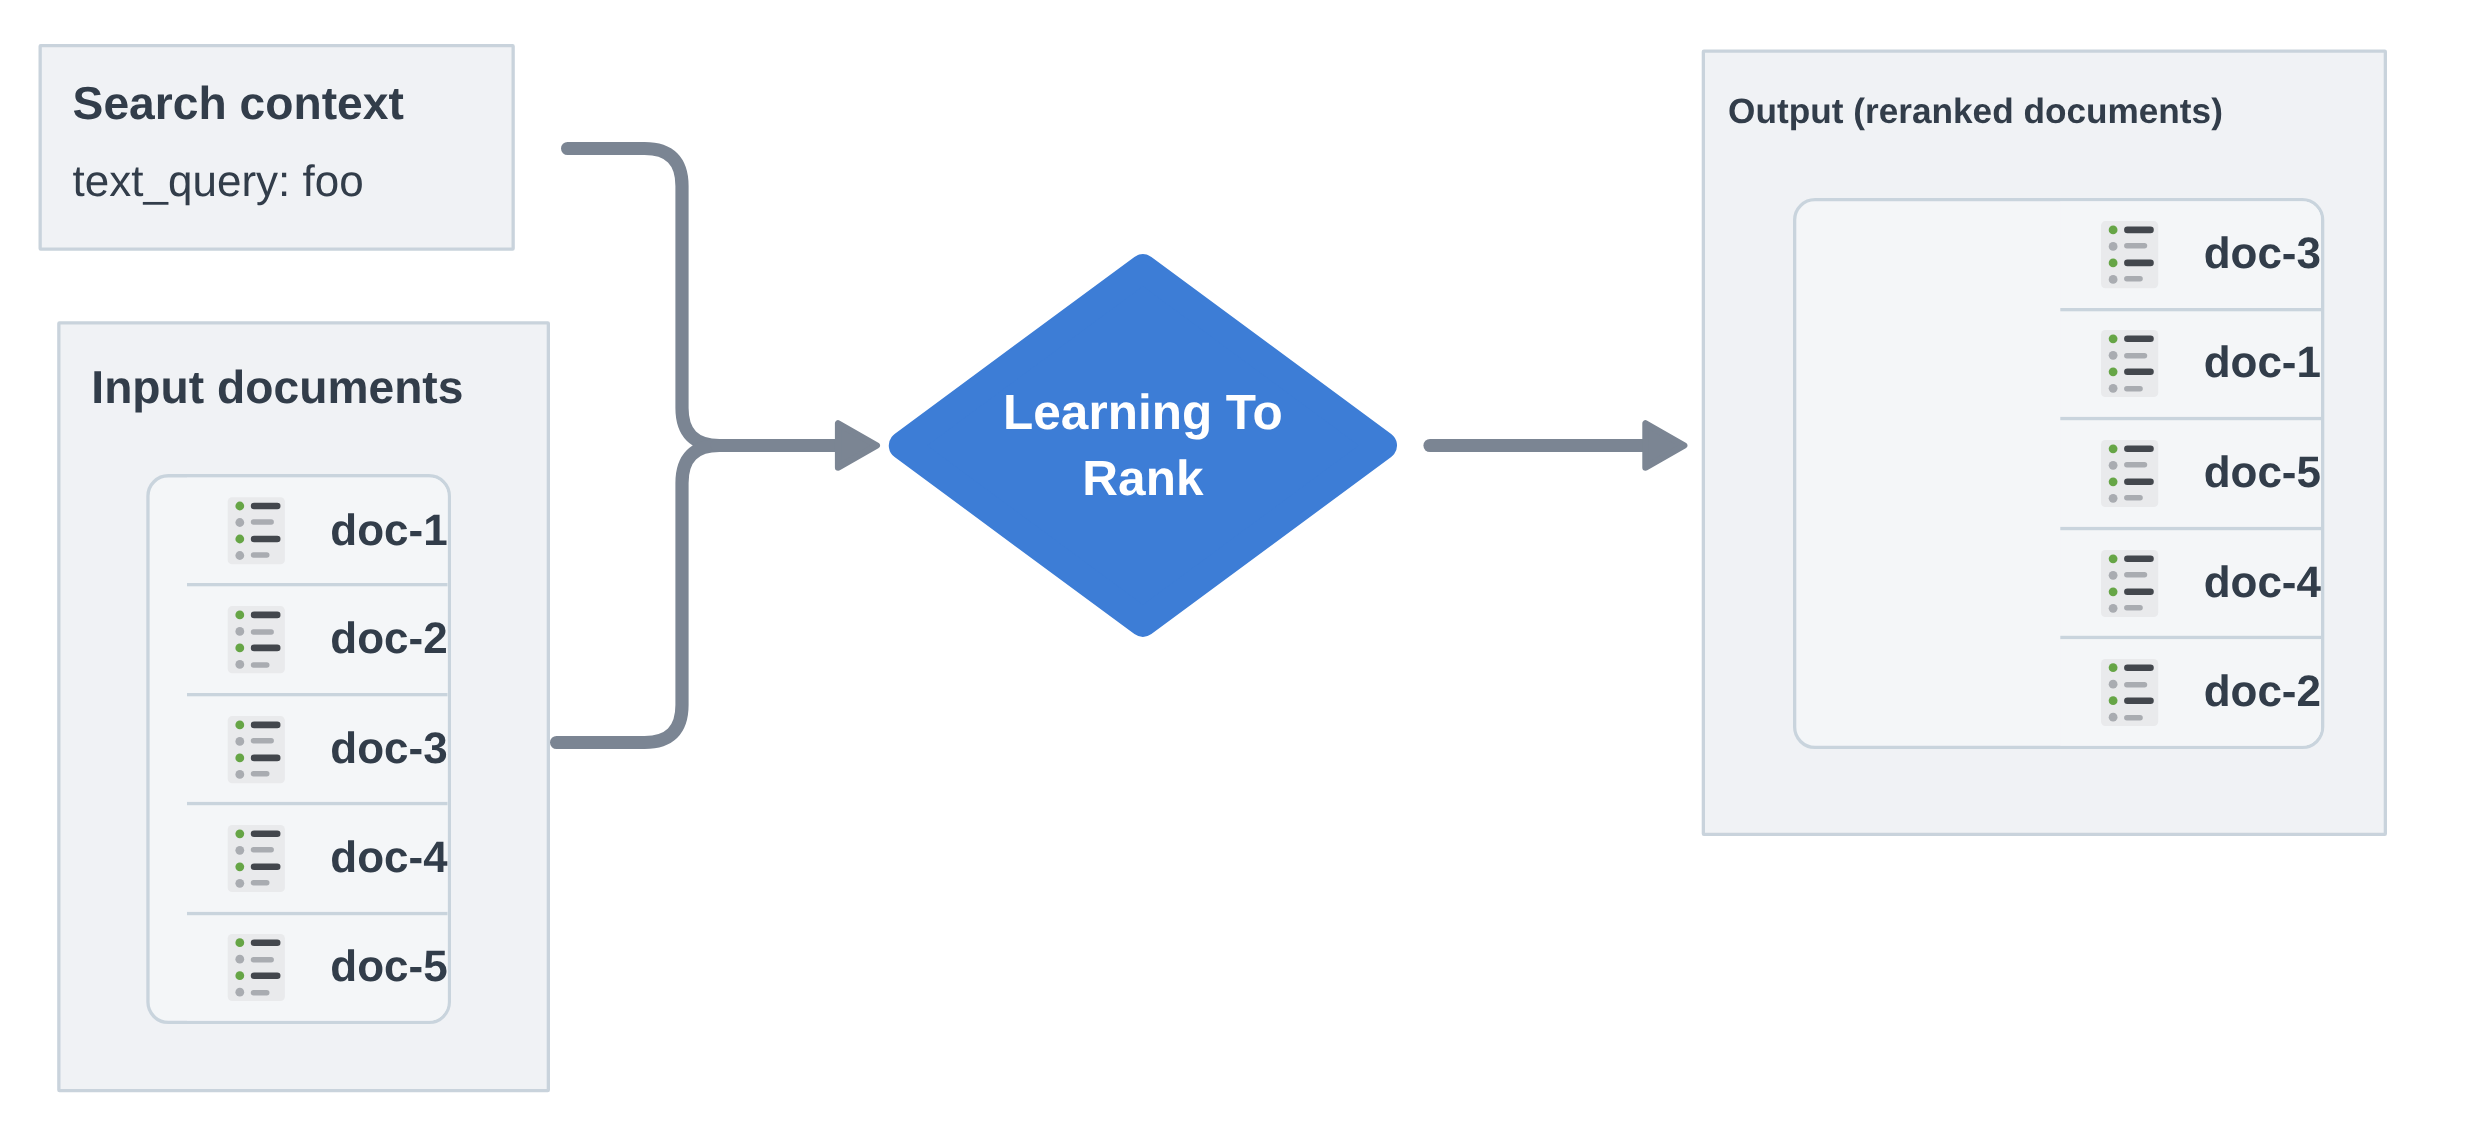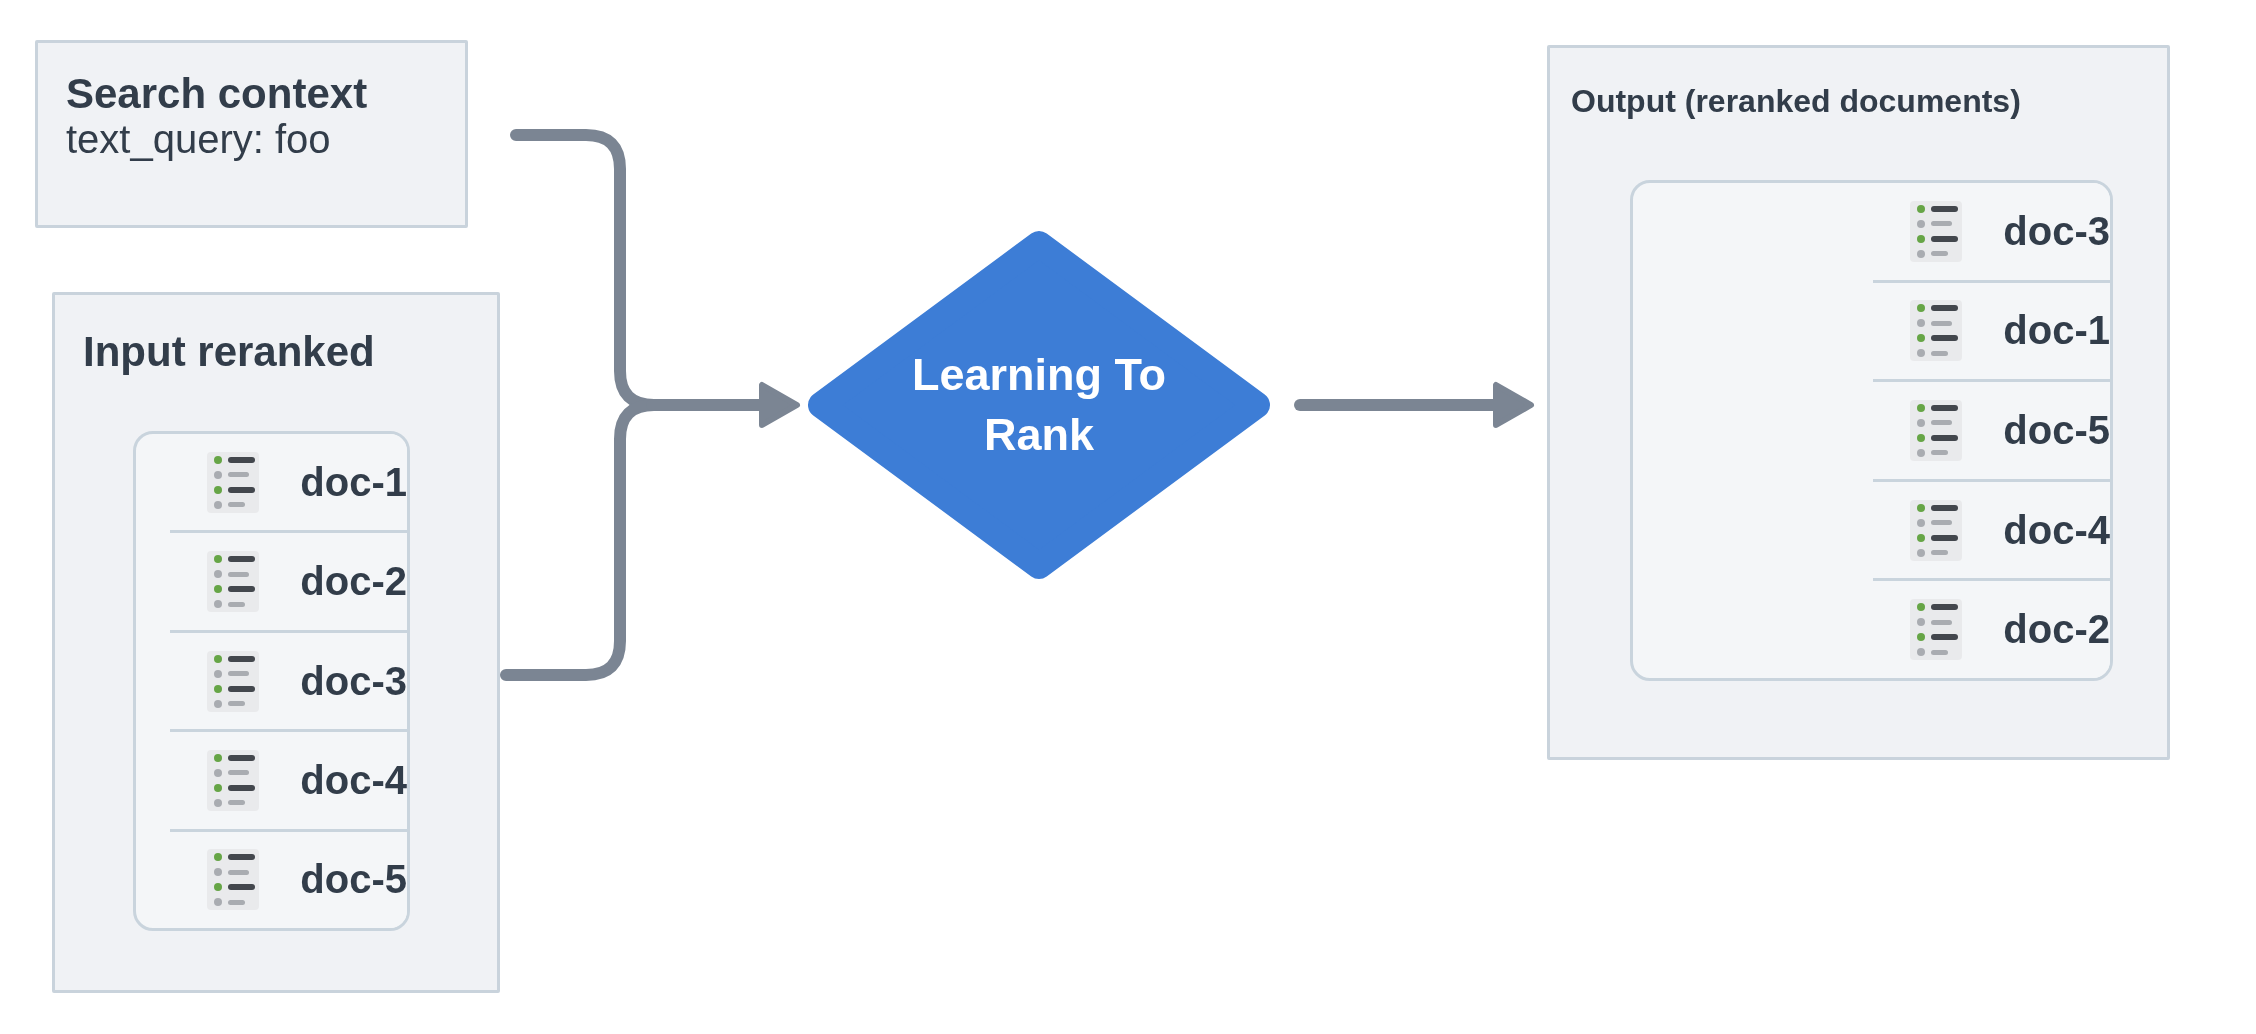--- a/index.html
+++ b/index.html
@@ -14,21 +14,21 @@
 
   .connectors{position:absolute;left:0;top:0;width:2256px;height:1034px;}
   .connectors path{fill:none;stroke:var(--connector);stroke-width:12;stroke-linecap:round;stroke-linejoin:round;}
   .connectors .head{fill:var(--connector);stroke:var(--connector);stroke-width:6;stroke-linejoin:round;}
   .diamond-shape{fill:var(--diamond);stroke:var(--diamond);stroke-width:26;stroke-linejoin:round;}
 
   .panel{position:absolute;background:var(--box-fill);border:3px solid var(--box-border);border-radius:2px;}
   .panel h2{font-size:42px;font-weight:700;color:var(--text);line-height:1.1;white-space:nowrap;}
 
   .search-context{left:35px;top:40px;width:433px;height:188px;padding:28px 28px;}
-  .search-context p{font-size:40px;font-weight:400;white-space:nowrap;}
+  .search-context p{font-size:40px;font-weight:400;margin-top:26px;white-space:nowrap;}
 
   .input-documents{left:52px;top:292px;width:448px;height:701px;padding:34px 28px;}
   .output-box{left:1547px;top:45px;width:623px;height:715px;padding:36px 21px;}
   .output-box h2{font-size:32px;}
 
   .doc-list{position:absolute;display:flex;flex-direction:column;
     border:3px solid var(--row-border);border-radius:20px;overflow:hidden;background:var(--row-fill);align-items:flex-end;}
   .input-documents .doc-list{left:78px;top:136px;width:277px;height:500px;}
   .output-box .doc-list{left:80px;top:132px;width:483px;height:501px;}
   .doc-row{flex:1;display:flex;align-items:center;background:var(--row-fill);padding-left:37px;}
@@ -64,21 +64,21 @@
     <path d="M 1300 405 H 1496"></path>
     <polygon class="head" points="1496,385 1496,425 1531,405"></polygon>
   </svg>
 
   <section class="panel search-context">
     <h2>Search context</h2>
     <p>text_query: foo</p>
   </section>
 
   <section class="panel input-documents">
-    <h2>Input reranked</h2>
+    <h2>Input documents</h2>
     <div class="doc-list">
 
         <div class="doc-row">
           <span class="doc-icon">
             <span class="ir">
               <i class="dot green"></i>
               <i class="ln dark w1"></i>
             </span>
             <span class="ir">
               <i class="dot gray"></i>

